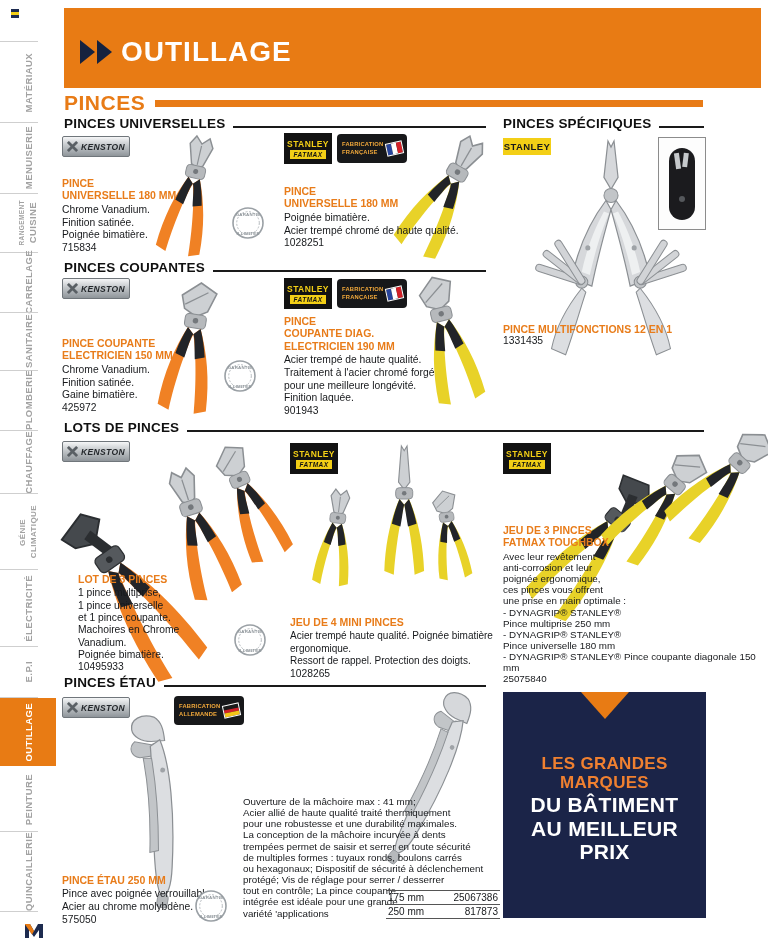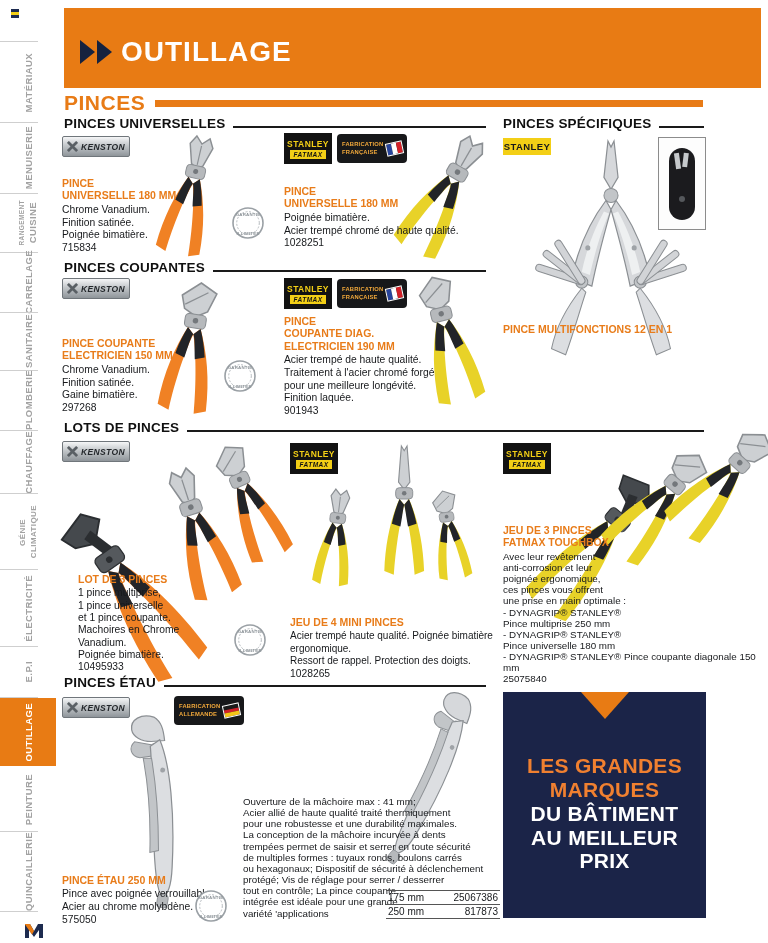--- a/index.html
+++ b/index.html
@@ -64,21 +64,21 @@
   .pouch .tool2{left:14px;transform:rotate(7deg);height:14px;}
   .pouch .snap{position:absolute;left:10px;bottom:18px;width:6px;height:6px;border-radius:50%;background:#55585c;}
 
   .mini-table{position:absolute;width:114px;font-size:10px;color:#17191c;}
   .trow{display:flex;justify-content:space-between;border-top:1px solid #555;padding:1px 2px;}
   .trow:last-child{border-bottom:1px solid #555;}
 
   .promo{position:absolute;left:503px;top:692px;width:203px;height:226px;background:#1b2448;}
   .promo .tri{position:absolute;top:0;left:50%;transform:translateX(-50%);width:0;height:0;border-left:24px solid transparent;border-right:24px solid transparent;border-top:27px solid #e87b14;}
   .promo-text{position:absolute;top:62px;left:0;right:0;text-align:center;font-weight:800;letter-spacing:.3px;}
-  .promo-l1{color:#f08030;font-size:21px;line-height:1.12;white-space:pre-line;}
+  .promo-l1{color:#f08030;font-size:17px;line-height:1.12;white-space:pre-line;}
   .promo-l2{color:#ffffff;font-size:21px;line-height:1.12;white-space:pre-line;margin-top:1px;}
 
   .footer-page{position:absolute;left:51px;top:918px;color:#16223f;font-size:17px;font-weight:800;margin-top:24px;}
   .mlogo{position:absolute;left:23px;top:921px;}
 </style>
 </head>
 <body>
 
 <div class="page">
 
@@ -310,20 +310,21 @@
     </svg>
     <div class="inset" style="left:155px;top:4px">
       <div class="pouch">
           <span class="tool"></span>
           <span class="tool tool2"></span>
           <span class="snap"></span>
         </div>
     </div>
     <div class="tblock" style="left:0;top:190px;width:230px">
       <div class="ptitle">PINCE MULTIFONCTIONS 12 EN 1</div>
+      <div class="pref">1331435</div>
     </div>
   </div>
 
   <div class="prod" style="left:62px;top:275px;width:222px;height:150px">
     <div class="kn" style="left:0;top:3px">
       <svg width="11" height="11" viewBox="0 0 12 12">
           <path d="M1 1 L11 11 M11 1 L1 11" stroke="#5a6065" stroke-width="3"></path>
         </svg>
       <span class="kn-name">KENSTON</span>
     </div>
@@ -335,21 +336,21 @@
       <circle cx="16" cy="16" r="11.3" fill="none" stroke="#b6bbbf" stroke-width="1" stroke-dasharray="2 1.6"></circle>
       <text x="16" y="8.7" class="bt">GARANTIE</text>
       <text x="16" y="27.5" class="bt">ILLIMITÉE</text>
     </svg>
     <div class="tblock" style="left:0;top:62px;width:145px">
       <div class="ptitle">PINCE COUPANTE
 ELECTRICIEN 150 MM</div>
       <div class="pdesc">Chrome Vanadium.
 Finition satinée.
 Gaine bimatière.</div>
-      <div class="pref">297268</div>
+      <div class="pref">425972</div>
     </div>
   </div>
 
   <div class="prod" style="left:284px;top:275px;width:214px;height:150px">
     <div class="sf" style="left:0;top:3px">
       <span class="sf-name">STANLEY</span>
       <span class="sf-fm">FATMAX</span>
     </div>
     <div class="fab" style="left:53px;top:4px">
       <span class="fab-text">FABRICATION

